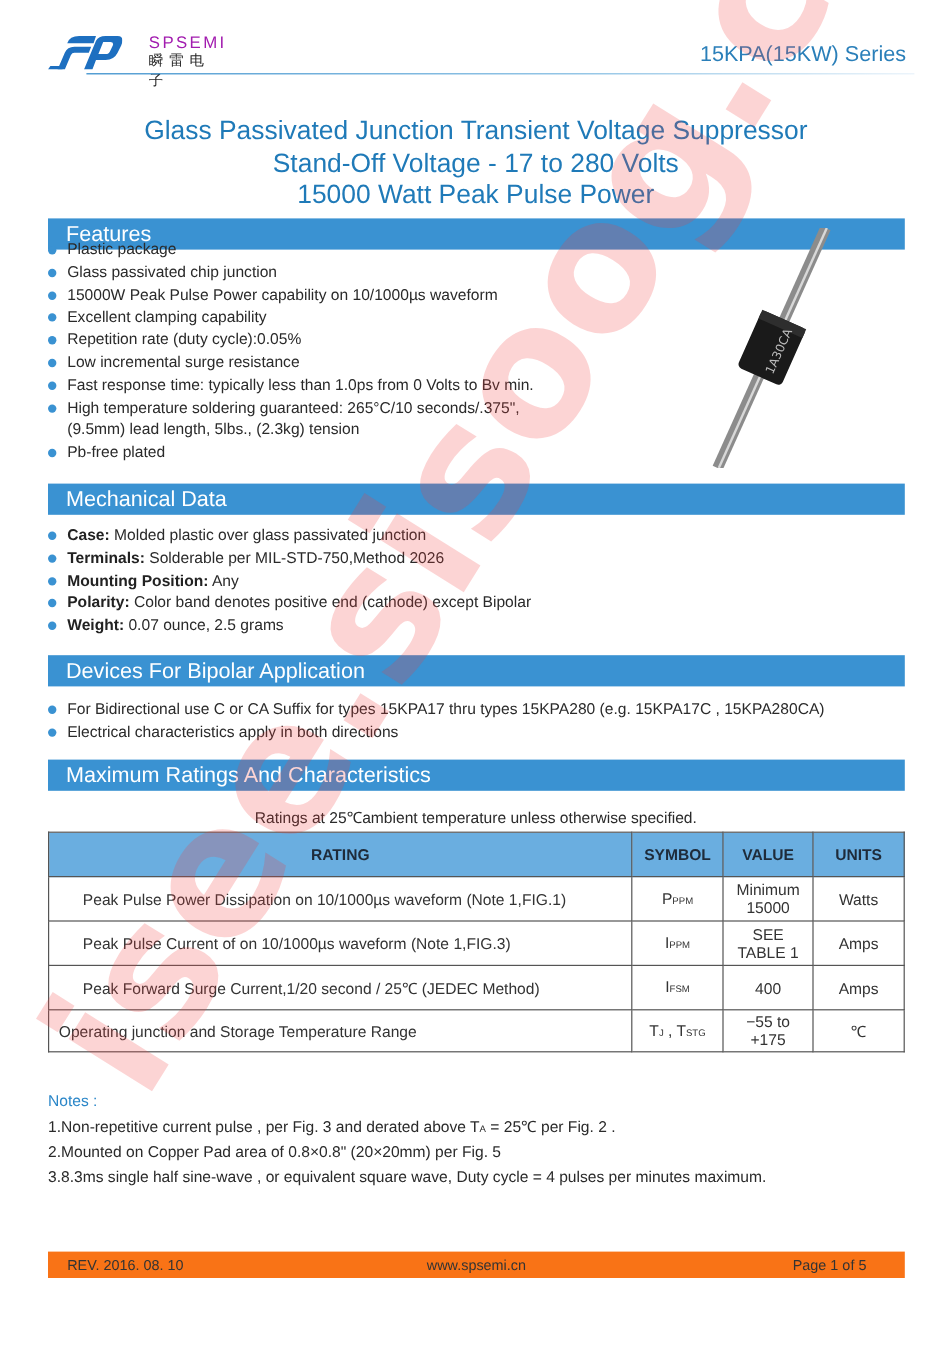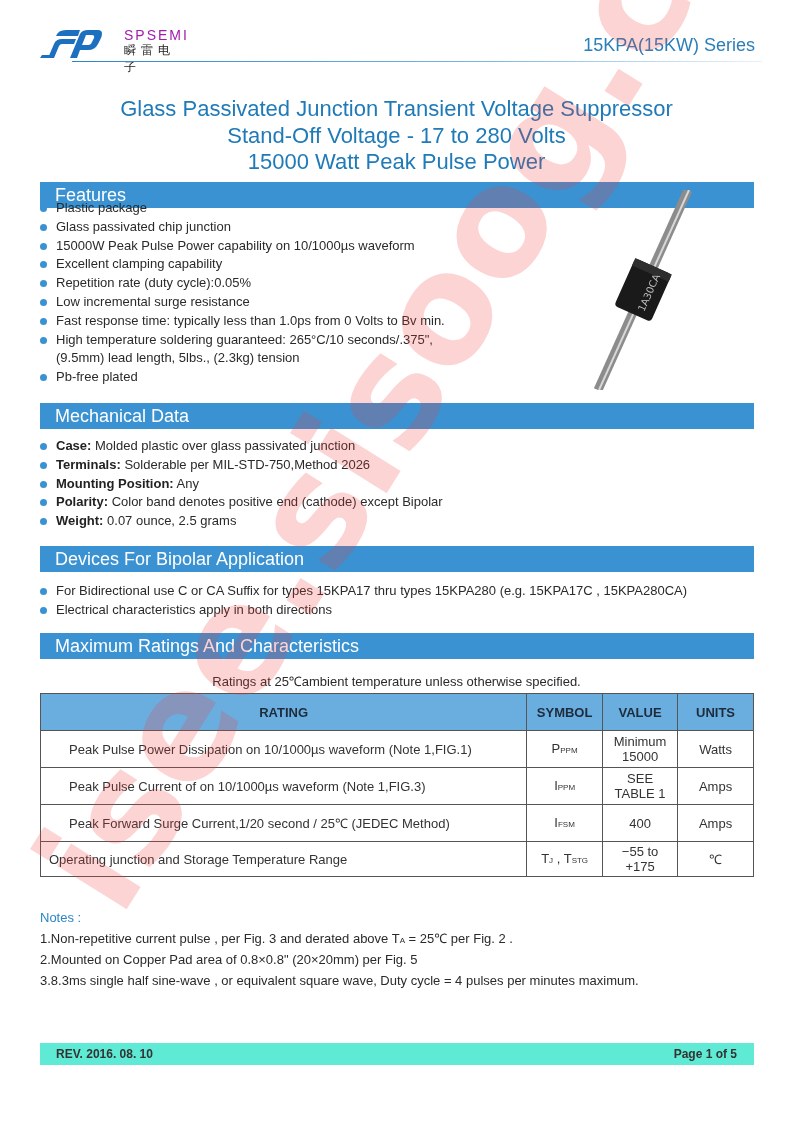--- a/index.html
+++ b/index.html
@@ -39,24 +39,24 @@
   table.ratings td.sym { font-size: 13px; }
   .sub { font-size: 8px; }
   .r1 td { height: 34px; } .r2 td { height: 34px; } .r3 td { height: 35px; } .r4 td { height: 34px; } .r5 td { height: 32px; }
 
   
   .notes { position: absolute; left: 40px; top: 908px; font-size: 13px; }
   .notes .notes-title { color: #2a86c8; height: 20px; line-height: 20px; }
   .notes .note { height: 21px; line-height: 21px; white-space: nowrap; }
 
   
-  .footer { position: absolute; left: 40px; top: 1043px; width: 714px; height: 22px; background: #5eead4; font-size: 12px; color: #333; font-weight: bold; }
+  .footer { position: absolute; left: 40px; top: 1043px; width: 714px; height: 22px; background: #f97316; font-size: 12px; color: #333; }
   .footer .rev { position: absolute; left: 16px; top: 4px; }
   .footer .site { position: absolute; left: 0; width: 714px; text-align: center; top: 4px; }
-  .footer .page { position: absolute; right: 17px; top: 4px; }
+  .footer .page { position: absolute; right: 32px; top: 4px; }
 
   
   .watermark { position: absolute; left: 0; top: 0; width: 793px; height: 1122px; pointer-events: none; }
 </style>
 </head>
 <body>
 
 <div class="header">
   <div class="logo">
     <svg class="logo-mark" viewBox="0 0 62 30">
@@ -174,18 +174,19 @@
 
 <div class="notes">
   <div class="notes-title">Notes :</div>
   <div class="note"><span>1.Non-repetitive current pulse , per Fig. 3 and derated above T</span><span class="sub">A</span><span>  = 25℃  per Fig. 2 .</span></div>
   <div class="note"><span>2.Mounted on Copper Pad area of 0.8×0.8" (20×20mm) per Fig. 5</span></div>
   <div class="note"><span>3.8.3ms single half sine-wave , or equivalent square wave, Duty cycle = 4 pulses per minutes maximum.</span></div>
 </div>
 
 <div class="footer">
   <span class="rev">REV. 2016. 08. 10</span>
+  <span class="site">www.spsemi.cn</span>
   <span class="page">Page 1 of 5</span>
 </div>
 
 <svg class="watermark" viewBox="0 0 793 1122">
   <text x="0" y="0" transform="translate(120,920) rotate(-58)" font-family="DejaVu Sans, sans-serif" font-weight="bold" font-size="150" fill="#f23b3b" fill-opacity="0.22">isee.sisoog.com</text>
 </svg>
 
 </body></html>

